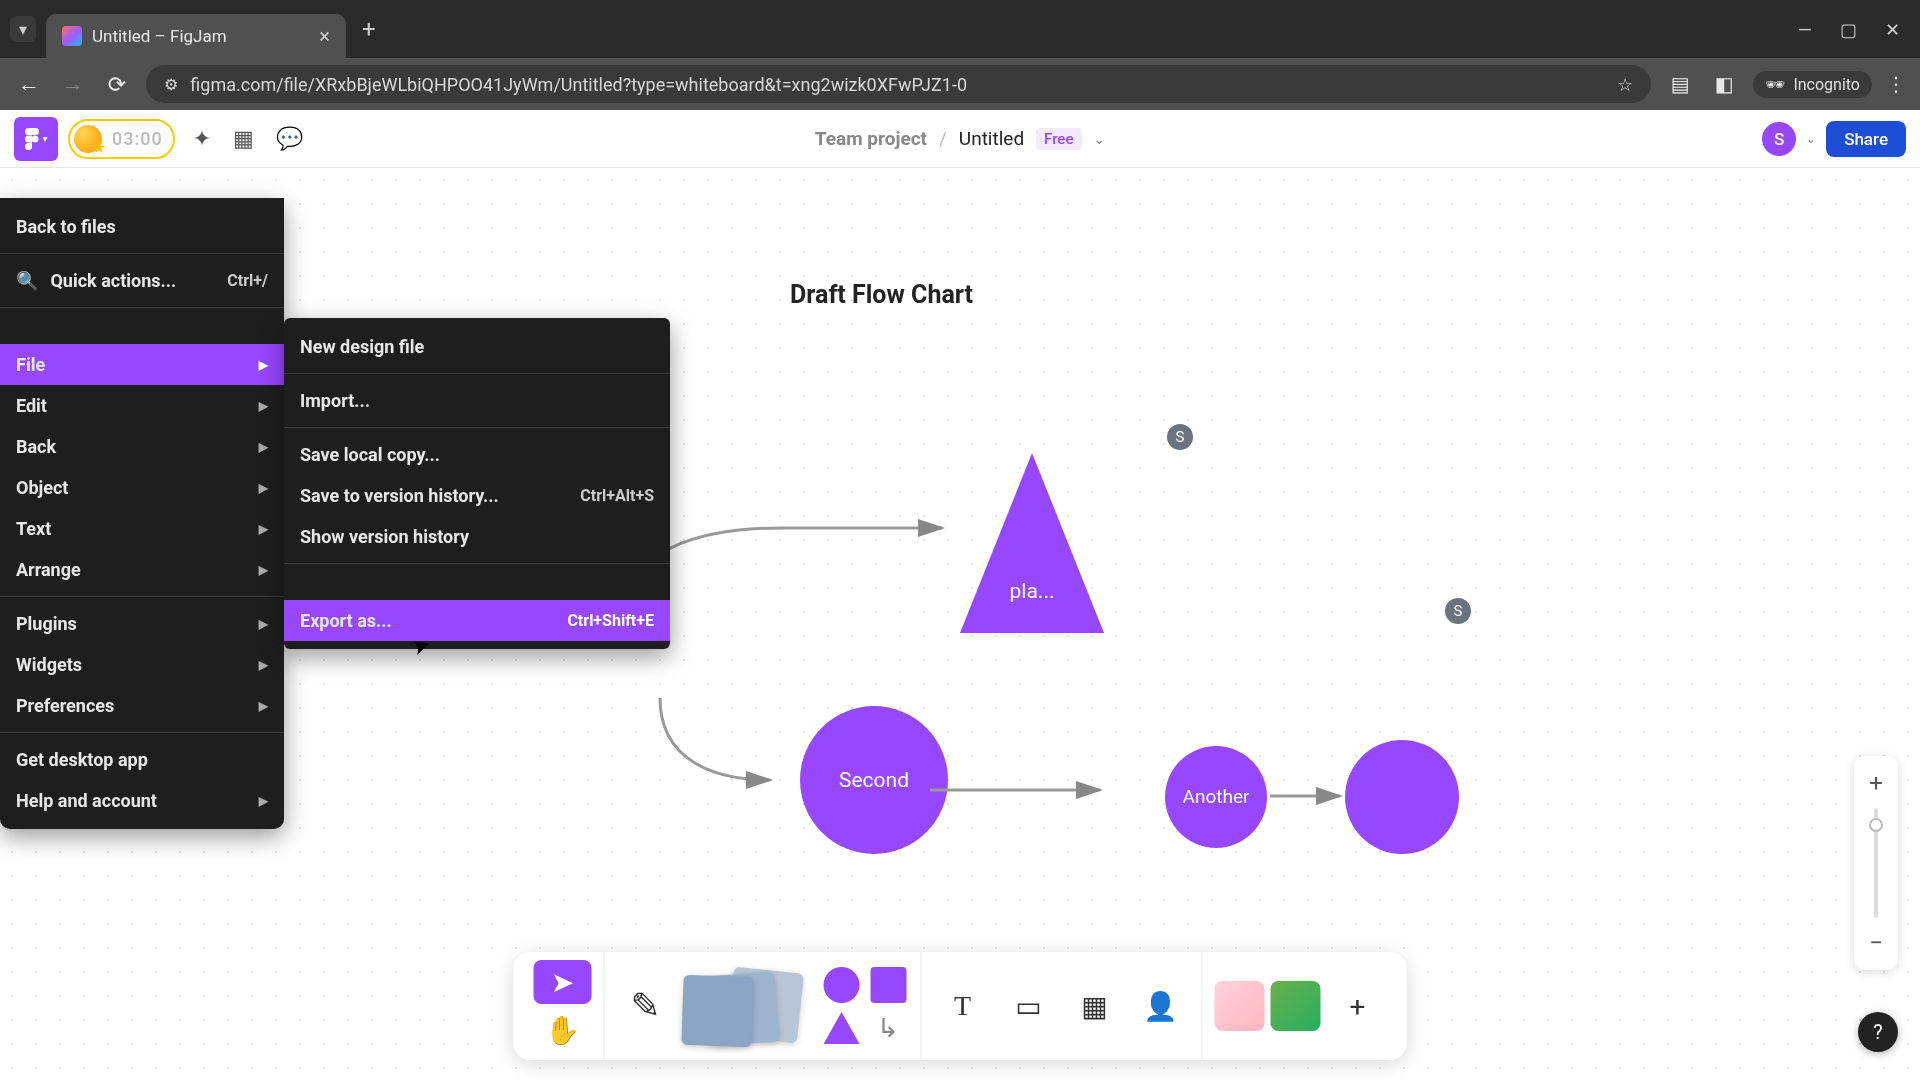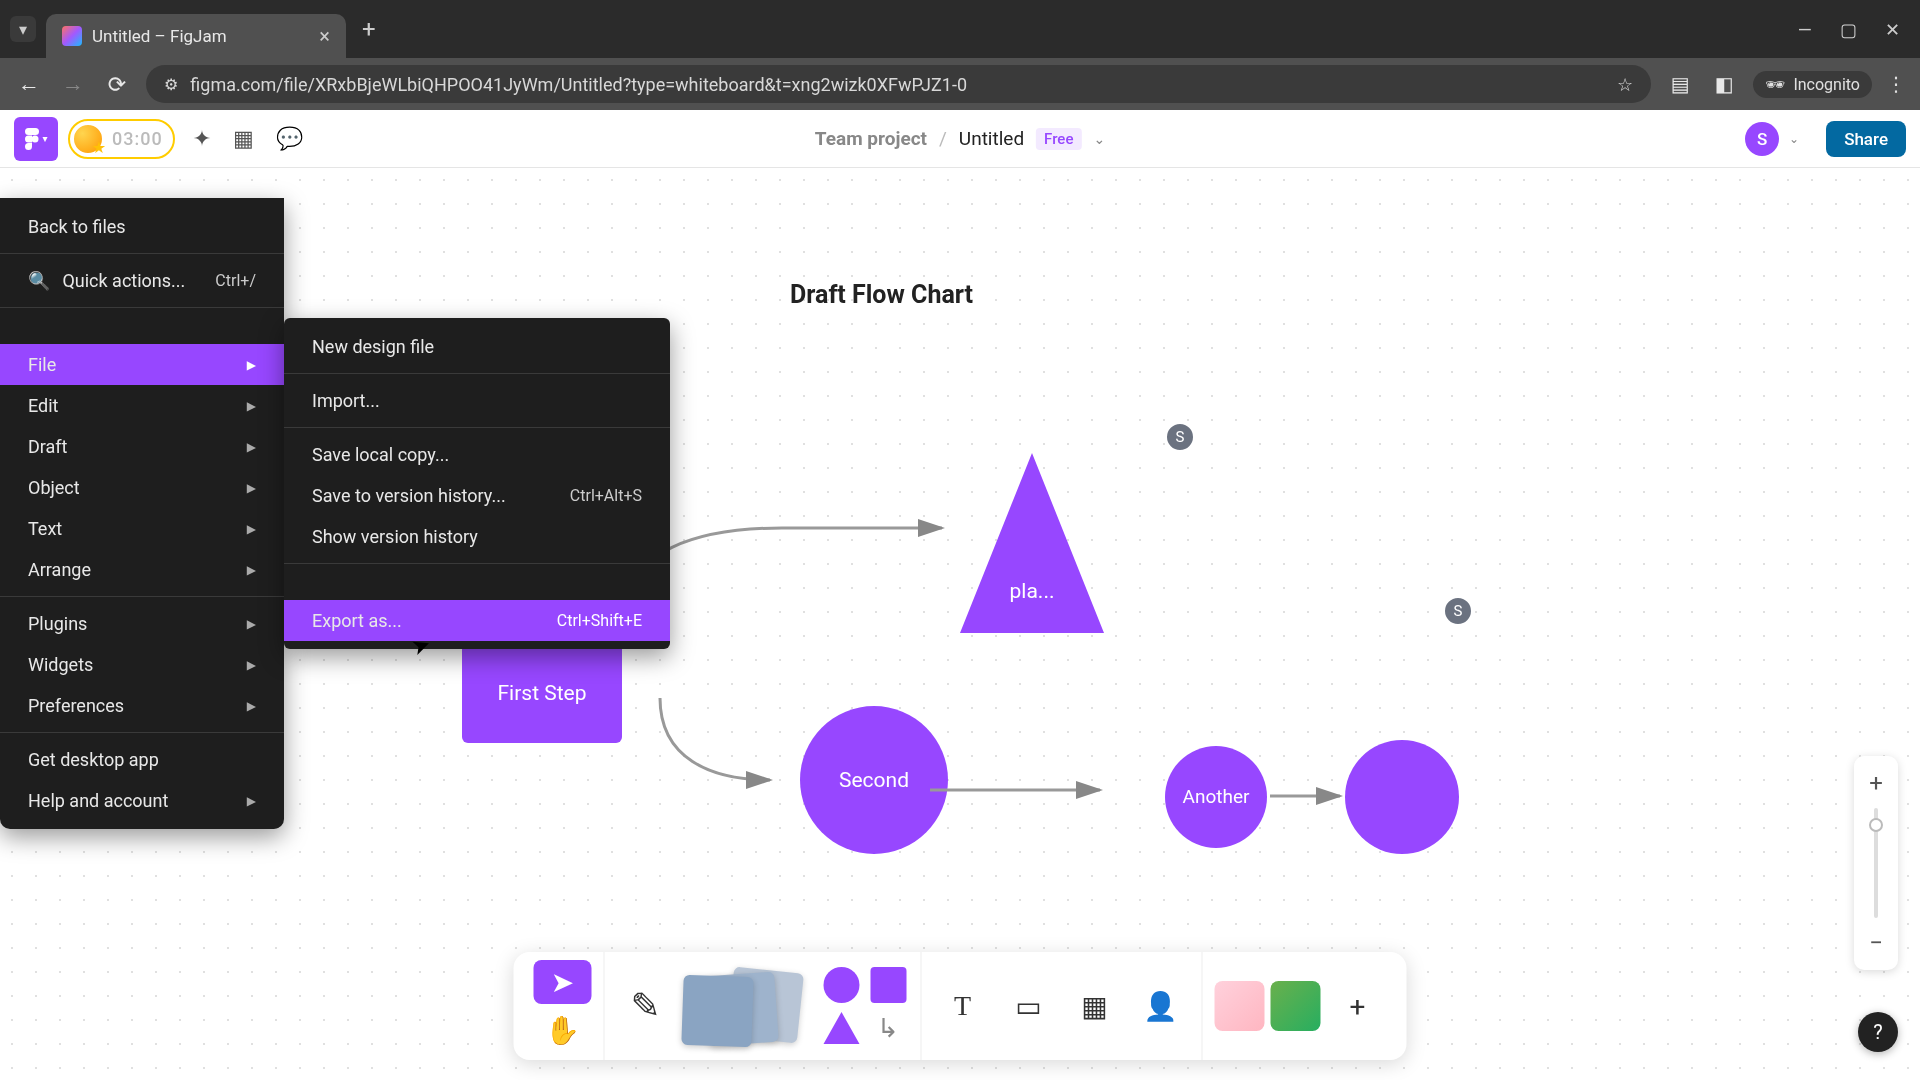--- a/index.html
+++ b/index.html
@@ -37,39 +37,39 @@
 .breadcrumb { position: absolute; left: 50%; transform: translateX(-50%); display: flex; align-items: center; gap: 12px; font-size: 19px; }
 .breadcrumb .team { color: #888; font-weight: bold; }
 .breadcrumb .slash { color: #bbb; }
 .breadcrumb .title { color: #222; }
 .free-badge { color: #9747ff; background: #f3eaff; padding: 2px 8px; border-radius: 4px; font-size: 15px; font-weight: 500;}
 .bc-caret { color: #888; font-size: 14px; }
 
 .header-right { margin-left: auto; display: flex; align-items: center; gap: 10px; }
 .user-avatar { width: 34px; height: 34px; border-radius: 50%; background: #9747ff; color: #fff; display: flex; align-items: center; justify-content: center; font-size: 17px; font-weight: 500;}
 .user-caret { color: #888; font-size: 12px; }
-.share-btn { background: #0369a1; color: #fff; border: none; border-radius: 8px; padding: 8px 18px; font-size: 17px; font-weight: 500; margin-left: 17px;}
+.share-btn { background: #1d4ed8; color: #fff; border: none; border-radius: 8px; padding: 8px 18px; font-size: 17px; font-weight: 500;}
 
 
 .canvas { position: absolute; top: 168px; left: 0; right: 0; bottom: 0; background: #fff; background-image: radial-gradient(#e0e0e0 1px, transparent 1px); background-size: 24px 24px; }
 .canvas-title { position: absolute; top: 118px; left: 790px; font-size: 25px; font-weight: 700; color: #222; }
 
 .shape { position: absolute; display: flex; align-items: center; justify-content: center; color: #fff; font-size: 21px; }
 .rect { background: #9747ff; border-radius: 6px; }
 .ellipse { background: #9747ff; border-radius: 50%; }
 .triangle { width: 0; height: 0; border-left: 72px solid transparent; border-right: 72px solid transparent; border-bottom: 180px solid #9747ff; background: transparent;}
 .triangle-label { position: absolute; bottom: -150px; left: -25px; width: 50px; color: #fff; font-size: 21px; text-align: center;}
 
 .user-cursor { position: absolute; width: 30px; height: 30px; border-radius: 50%; background: #6b7280; color: #fff; display: flex; align-items: center; justify-content: center; font-size: 15px; border: 2px solid #fff;}
 
 svg.connector { position: absolute; overflow: visible; pointer-events: none; }
 
 
 .main-menu { position: absolute; top: 30px; left: 0; width: 284px; background: #1e1e1e; border-radius: 0 0 10px 10px; padding: 8px 0; z-index: 100; box-shadow: 0 8px 24px rgba(0,0,0,0.4);}
-.menu-item { display: flex; align-items: center; padding: 10px 28px; color: #e8e8e8; font-size: 18px; position: relative; }
+.menu-item { display: flex; align-items: center; padding: 10px 16px; color: #e8e8e8; font-size: 18px; position: relative; font-weight: bold; }
 .menu-item .arrow { margin-left: auto; font-size: 12px; color: #aaa; }
 .menu-item.highlighted { background: #9747ff; margin-top: 36px; }
 .menu-item.highlighted .arrow { color: #fff; }
 .menu-sep { height: 1px; background: #3a3a3a; margin: 6px 0; }
 .menu-item .icon-left { margin-right: 12px; font-size: 18px; color: #aaa; }
 .menu-item .shortcut { margin-left: auto; color: #ccc; font-size: 16px; }
 
 .submenu { position: absolute; top: 150px; left: 284px; width: 386px; background: #1e1e1e; border-radius: 6px; padding: 8px 0; z-index: 101; box-shadow: 0 8px 24px rgba(0,0,0,0.4);}
 .submenu .menu-item.highlighted { background: #9747ff; }
 
@@ -167,23 +167,20 @@
   <div class="header-right">
     <div class="user-avatar">S</div>
     <span class="user-caret">⌄</span>
     <button class="share-btn">Share</button>
   </div>
 </div>
 
 <div class="canvas">
   <div class="canvas-title" style="top:112px;">Draft Flow Chart</div>
 
-  <div class="shape rect" style="top:475px; left:462px; width:160px; height:100px;">
-    <span>First Step</span>
-  </div>
 
   <div class="shape triangle" style="top:285px; left:960px;">
     <span class="triangle-label">pla...</span>
   </div>
 
   <div class="shape ellipse" style="top:538px; left:800px; width:148px; height:148px;">
     <span>Second</span>
   </div>
 
   <div class="shape ellipse" style="top:578px; left:1165px; width:102px; height:102px; font-size:19px; text-align:center; line-height:1.1;">
@@ -241,21 +238,21 @@
     <div class="menu-sep"></div>
     <div class="menu-item highlighted">
       <span>File</span>
         <span class="arrow">▶</span>
     </div>
     <div class="menu-item">
       <span>Edit</span>
         <span class="arrow">▶</span>
     </div>
     <div class="menu-item">
-      <span>Draft</span>
+      <span>Back</span>
         <span class="arrow">▶</span>
     </div>
     <div class="menu-item">
       <span>Object</span>
         <span class="arrow">▶</span>
     </div>
     <div class="menu-item">
       <span>Text</span>
         <span class="arrow">▶</span>
     </div>

